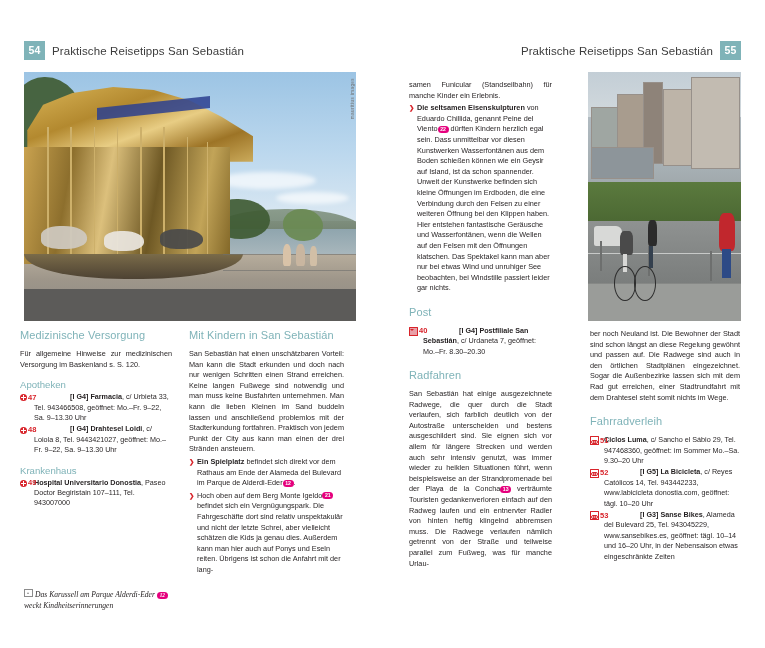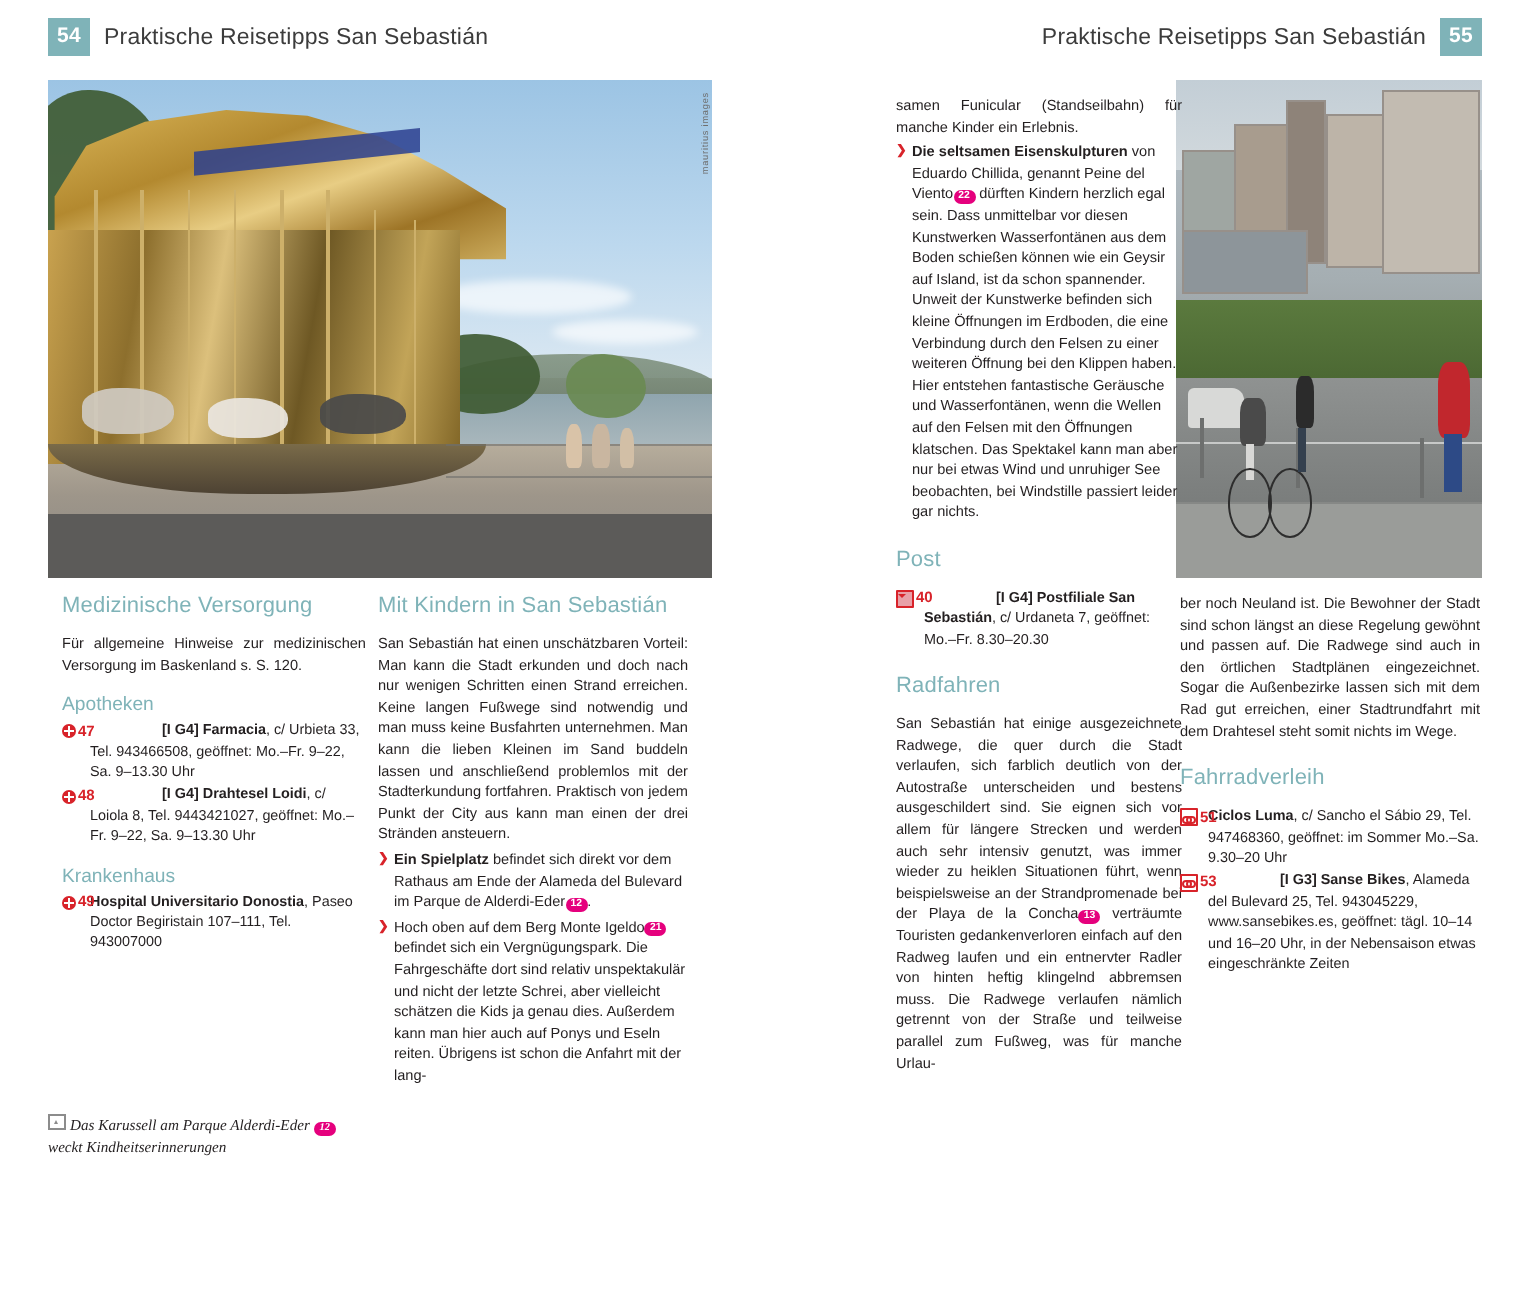--- a/index.html
+++ b/index.html
@@ -14,20 +14,21 @@
     color: #231f20;
     overflow: hidden;
     position: relative;
   }
 
   .page {
     position: relative;
     width: 765px;
     height: 474px;
     background: #ffffff;
+    margin-top: 32px;
   }
 
   
   .hdr {
     position: absolute;
     top: 10px;
     height: 17px;
     display: flex;
     align-items: center;
     gap: 7px;
@@ -179,23 +180,23 @@
   }
   .cy-car { position:absolute; background:#d8d9d7; border-radius:3px 6px 2px 2px; }
 
   
   .col {
     position: absolute;
     font-size: 7.3px;
     line-height: 10.6px;
     color: #231f20;
   }
-  #col1 { left: 31px; width: 152px; top: 297px; }
+  #col1 { left: 20px; width: 152px; top: 297px; }
   #col2 { left: 189px; width: 155px; top: 297px; }
-  #col3 { left: 448px; width: 143px; top: 48px; }
+  #col3 { left: 409px; width: 143px; top: 48px; }
   #col4 { left: 590px; width: 150px; top: 297px; }
 
   h2.sec {
     font-size: 11px;
     font-weight: 400;
     color: #7fb3b8;
     margin: 0 0 7px 0;
     line-height: 13px;
     letter-spacing: 0.1px;
   }
@@ -525,20 +526,28 @@
       <li>
         <span class="mk">
           <span class="ico ico-bike"></span>
             <span class="num">51</span>
         </span>
         <span class="poi-name">Ciclos Luma</span><span>, c/ Sancho el Sábio 29, Tel. 947468360, geöffnet: im Sommer Mo.–Sa. 9.30–20 Uhr</span>
       </li>
       <li>
         <span class="mk">
           <span class="ico ico-bike"></span>
+            <span class="num">52</span>
+        </span>
+        <span class="grid-ref">[I G5]</span>
+        <span class="poi-name">La Bicicleta</span><span>, c/ Reyes Católicos 14, Tel. 943442233, www.labicicleta donostia.com, geöffnet: tägl. 10–20 Uhr</span>
+      </li>
+      <li>
+        <span class="mk">
+          <span class="ico ico-bike"></span>
             <span class="num">53</span>
         </span>
         <span class="grid-ref">[I G3]</span>
         <span class="poi-name">Sanse Bikes</span><span>, Alameda del Bulevard 25, Tel. 943045229, www.sansebikes.es, geöffnet: tägl. 10–14 und 16–20 Uhr, in der Nebensaison etwas eingeschränkte Zeiten</span>
       </li>
     </ul>
   </div>
 
 
 </div>

